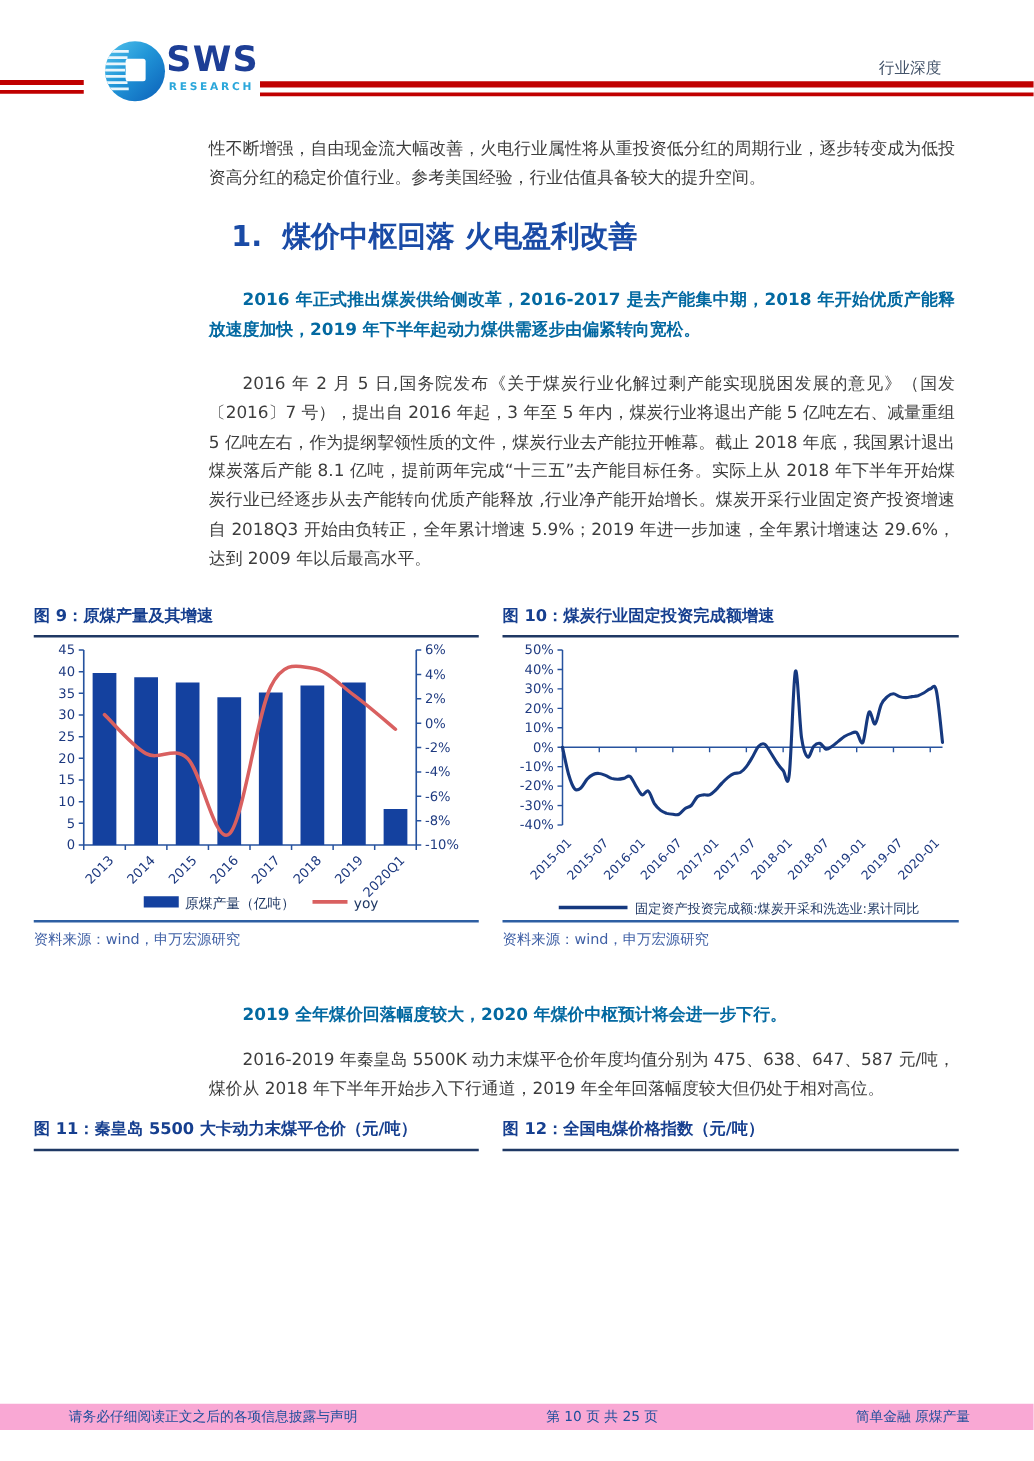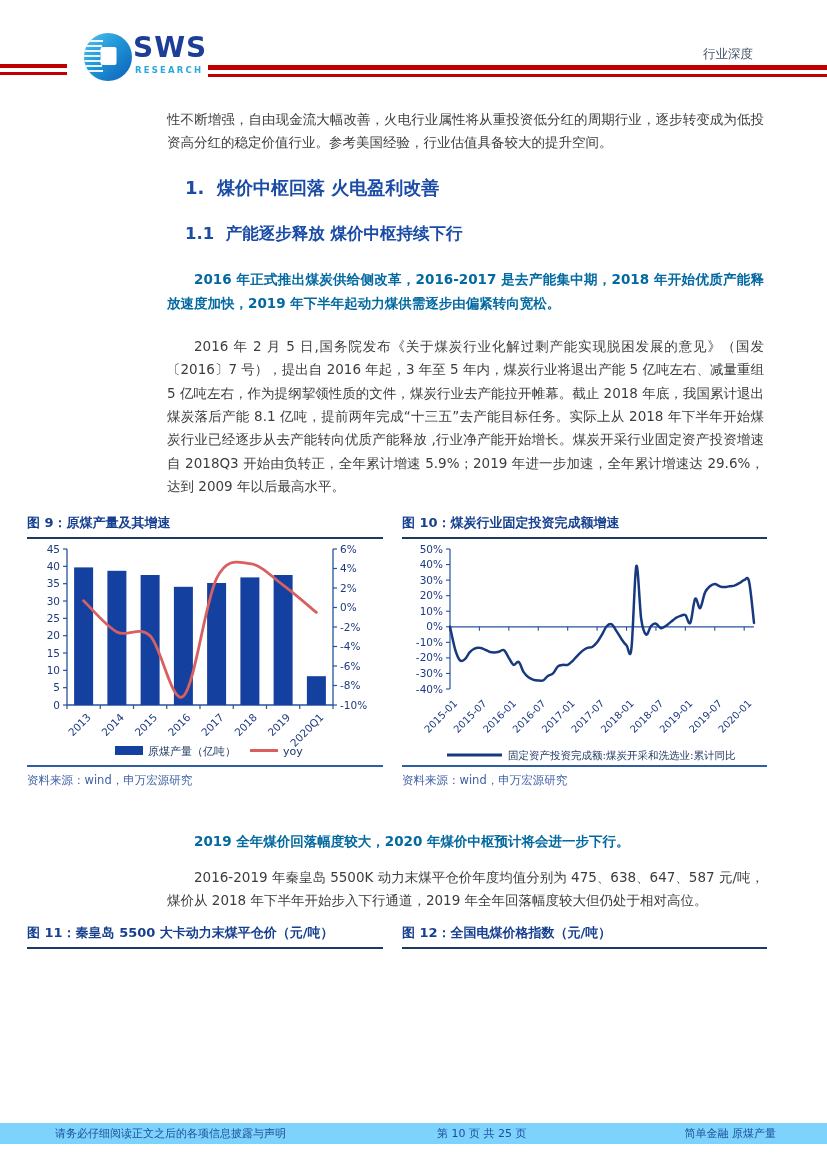--- a/index.html
+++ b/index.html
@@ -20,40 +20,40 @@
   .rl2{left:0;top:72px;width:67px;height:3px;}
   .rl3{left:208px;top:65px;right:0;height:5px;}
   .rl4{left:208px;top:74px;right:0;height:3px;}
 
   
   .content{padding:0 27px;}
   .p{font-size:13.5px;line-height:23.3px;color:#3D3D3D;text-align:justify;width:597px;margin:0 0 0 140px;}
   .indent{text-indent:2em;}
   .b{font-weight:bold;color:#0369a1;}
   .p1{margin-top:8px;}
-  h1.sec{margin:21px 0 0 158px;font-size:18px;color:#1A4BA6;font-weight:bold;line-height:1.3;}
+  h1.sec{margin:21px 0 0 158px;font-size:23px;color:#1A4BA6;font-weight:bold;line-height:1.3;}
   h2.sec{margin:24px 0 0 158px;font-size:16.5px;color:#1A4BA6;font-weight:bold;line-height:1.3;}
   .p2{margin-top:24px;}
   .p3{margin-top:20px;}
   .p4{margin-top:42px;}
   .p5{margin-top:12px;}
 
   
-  .figrow{display:flex;gap:19px;margin-top:17px;}
+  .figrow{display:flex;gap:19px;margin-top:27px;}
   .figrow2{display:flex;gap:19px;margin-top:13px;}
   .fig{display:flex;flex-direction:column;}
   .f-left{width:356px;}
   .f-right{width:365px;}
   .fig-title{font-size:13px;font-weight:bold;color:#163F8F;padding-bottom:6px;border-bottom:2.5px solid #1F3864;line-height:1.25;}
   .fig-chart{flex:1;}
   .fig-chart svg{display:block;}
   .fig-src{border-top:2px solid #2E5FA3;padding-top:6px;font-size:11.5px;color:#3E5FA5;}
 
   
-  .footer{position:absolute;left:0;top:1123px;width:827px;height:21px;background:#7dd3fc;font-size:11px;color:#1D4E9B;}
+  .footer{position:absolute;left:0;top:1123px;width:827px;height:21px;background:#f9a8d4;font-size:11px;color:#1D4E9B;}
   .footer .fl{position:absolute;left:55px;top:3px;}
   .footer .fc{position:absolute;left:437px;top:3px;}
   .footer .fr{position:absolute;right:51px;top:3px;}
 </style>
 </head>
 <body>
 
 <div class="page">
 
   <div class="hdr">
@@ -88,21 +88,20 @@
     <div class="rl rl1"></div>
     <div class="rl rl2"></div>
     <div class="rl rl3"></div>
     <div class="rl rl4"></div>
   </div>
 
   <div class="content">
     <p class="p p1">性不断增强，自由现金流大幅改善，火电行业属性将从重投资低分红的周期行业，逐步转变成为低投资高分红的稳定价值行业。参考美国经验，行业估值具备较大的提升空间。</p>
 
     <h1 class="sec">1.&nbsp;&nbsp;煤价中枢回落 火电盈利改善</h1>
-    <h2 class="sec">1.1&nbsp;&nbsp;产能逐步释放 煤价中枢持续下行</h2>
 
     <p class="p p2 indent b">2016 年正式推出煤炭供给侧改革，2016-2017 是去产能集中期，2018 年开始优质产能释放速度加快，2019 年下半年起动力煤供需逐步由偏紧转向宽松。</p>
     <p class="p p3 indent">2016 年 2 月 5 日,国务院发布《关于煤炭行业化解过剩产能实现脱困发展的意见》（国发〔2016〕7 号），提出自 2016 年起，3 年至 5 年内，煤炭行业将退出产能 5 亿吨左右、减量重组 5 亿吨左右，作为提纲挈领性质的文件，煤炭行业去产能拉开帷幕。截止 2018 年底，我国累计退出煤炭落后产能 8.1 亿吨，提前两年完成“十三五”去产能目标任务。实际上从 2018 年下半年开始煤炭行业已经逐步从去产能转向优质产能释放 ,行业净产能开始增长。煤炭开采行业固定资产投资增速自 2018Q3 开始由负转正，全年累计增速 5.9%；2019 年进一步加速，全年累计增速达 29.6%，达到 2009 年以后最高水平。</p>
 
     <div class="figrow">
       <div class="fig f-left">
         <div class="fig-title">图 9：原煤产量及其增速</div>
         <div class="fig-chart">
           <svg id="chart9" width="356" height="226" viewBox="0 0 356 226">
               <line x1="40" y1="10" x2="40" y2="166" stroke="#26529E" stroke-width="1.3"></line>

